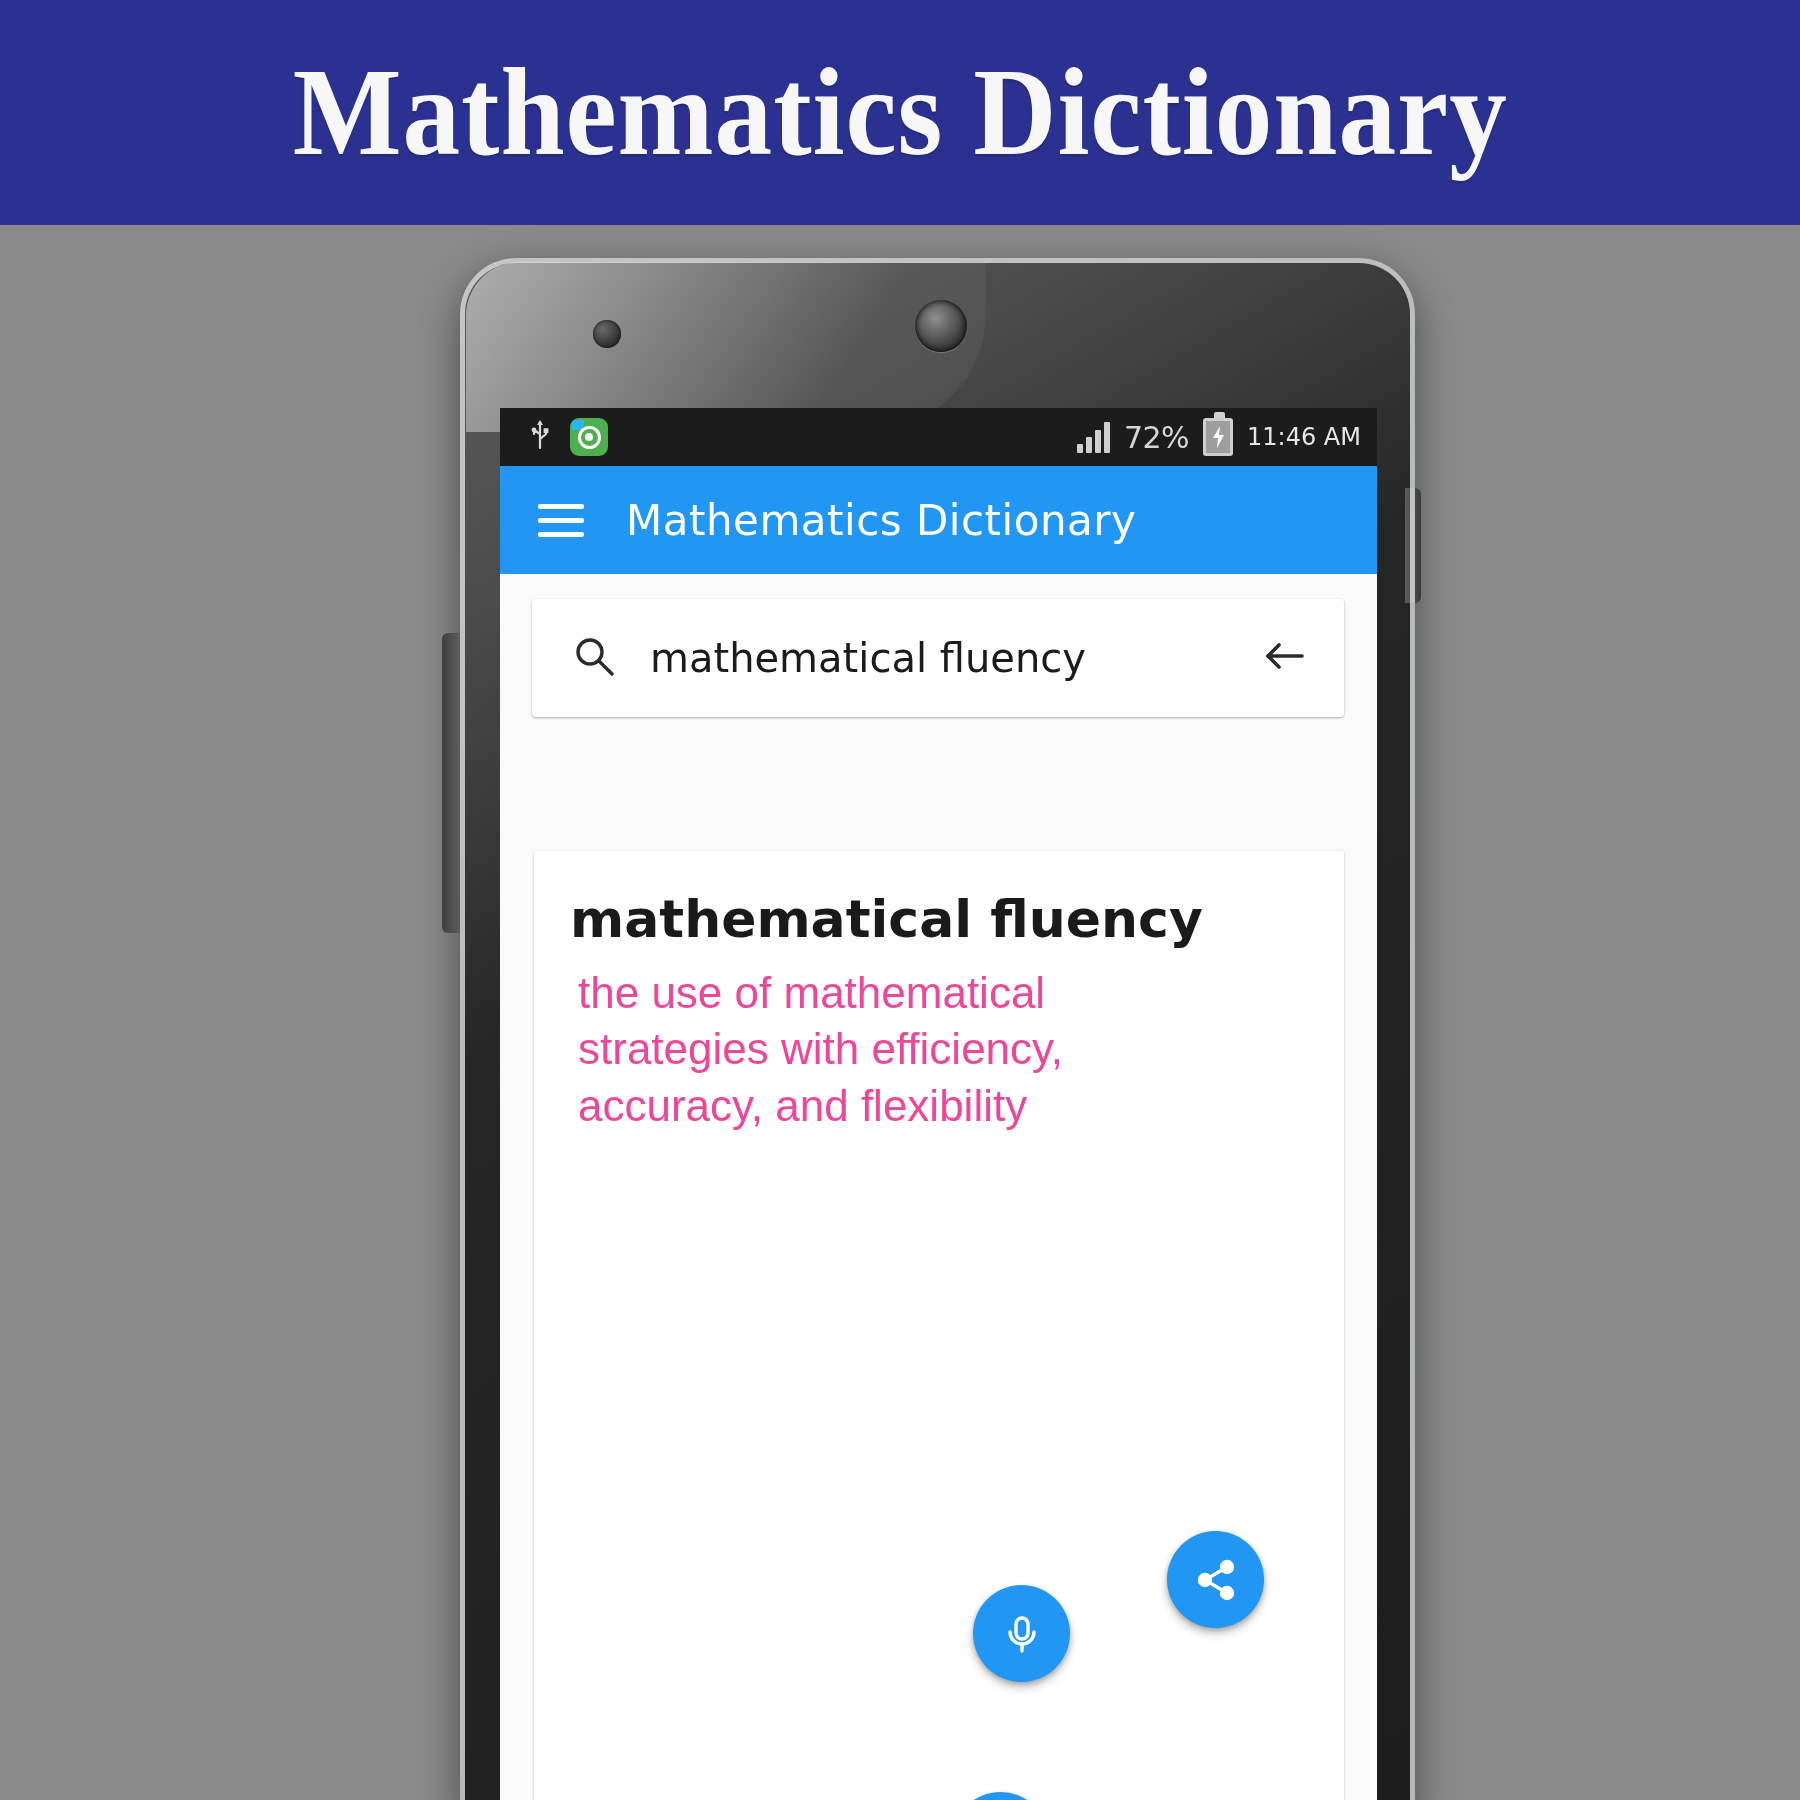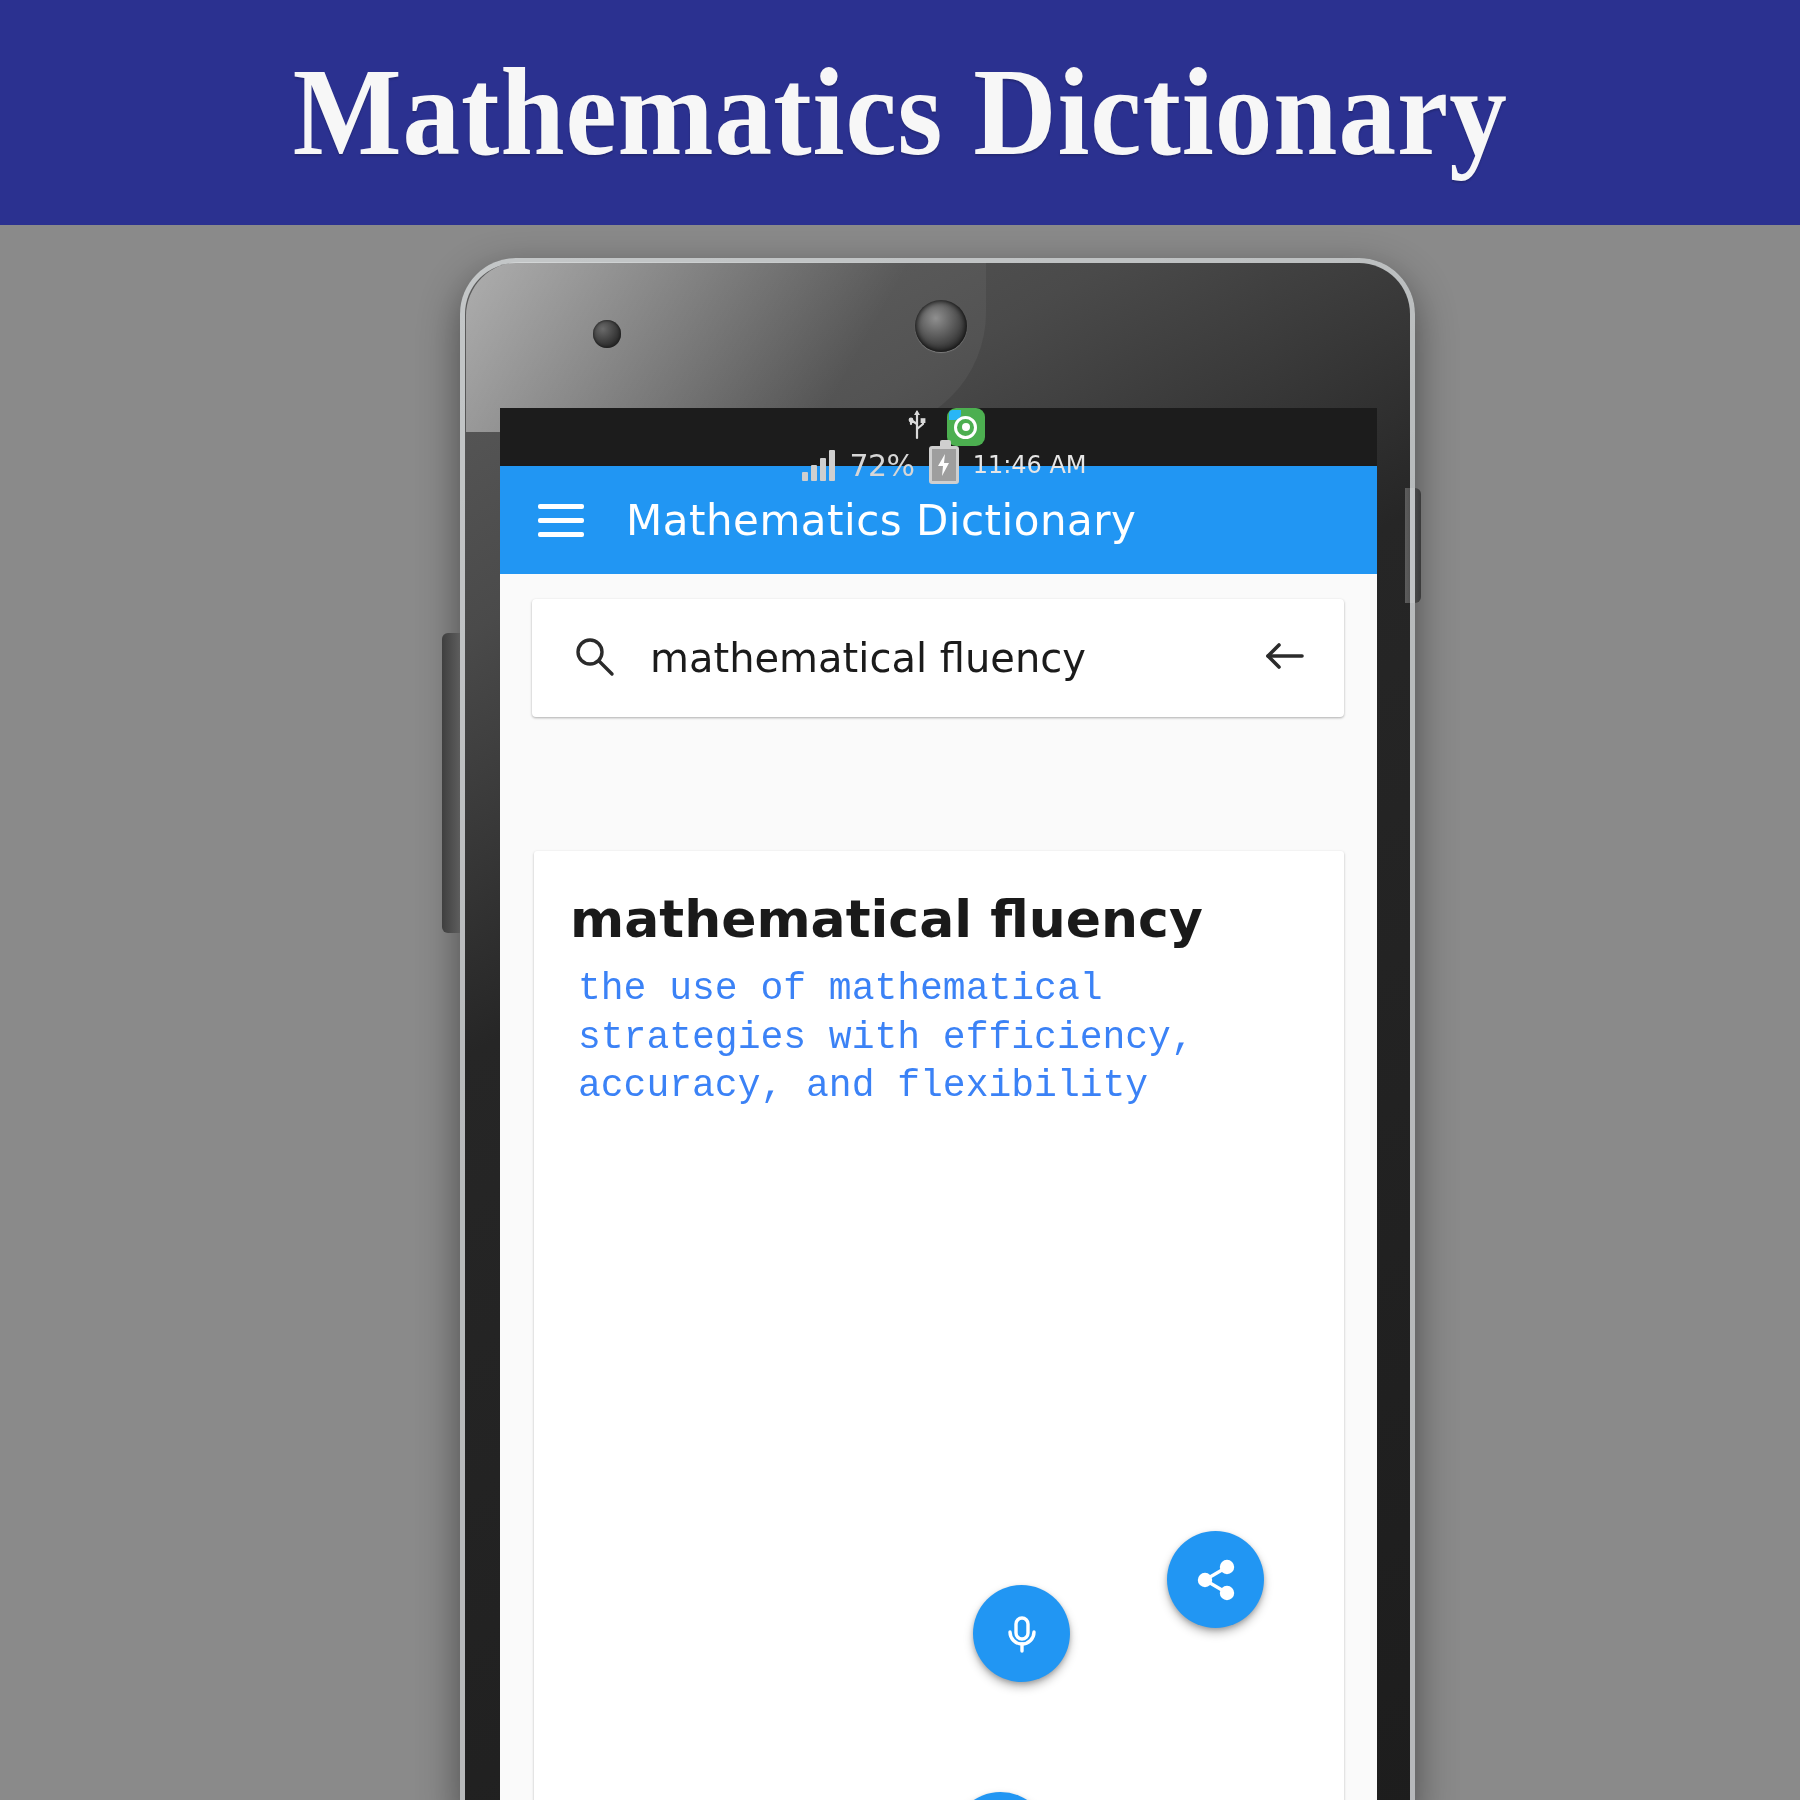--- a/index.html
+++ b/index.html
@@ -98,21 +98,20 @@
     overflow: hidden;
   }
 
   
   .statusbar {
     height: 58px; width: 100%;
     background: #1c1c1c;
     display: flex; align-items: center;
     padding: 0 16px 0 28px;
     color: #d9d9d9;
-    flex-direction: column;
   }
   .sb-left { display: flex; align-items: center; gap: 18px; }
   .sb-spacer { flex: 1; }
   .sb-right { display: flex; align-items: center; gap: 14px; }
   .usb-icon { width: 24px; height: 34px; }
   .app-green {
     width: 38px; height: 38px; border-radius: 9px;
     background: #4caf50;
     display: flex; align-items: center; justify-content: center;
     position: relative;
@@ -195,24 +194,24 @@
   }
   .def-term {
     font-family: "DejaVu Sans", sans-serif;
     font-weight: 700;
     font-size: 52px;
     color: #1a1a1a;
     margin-bottom: 16px;
     white-space: nowrap;
   }
   .def-body {
-    font-family: Liberation Mono, monospace;
-    font-size: 38px;
+    font-family: Liberation Sans, sans-serif;
+    font-size: 44px;
     line-height: 1.28;
-    color: #3b82f6;
+    color: #ec4899;
     padding-left: 8px;
     max-width: 640px;
   }
 
   
   .fab {
     position: absolute;
     border-radius: 50%;
     background: #2196f3;
     display: flex; align-items: center; justify-content: center;

